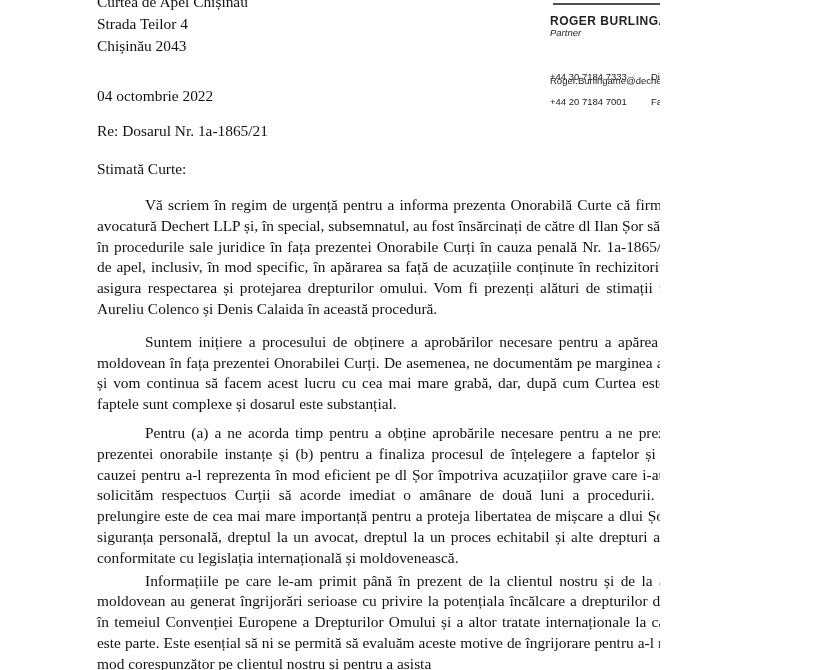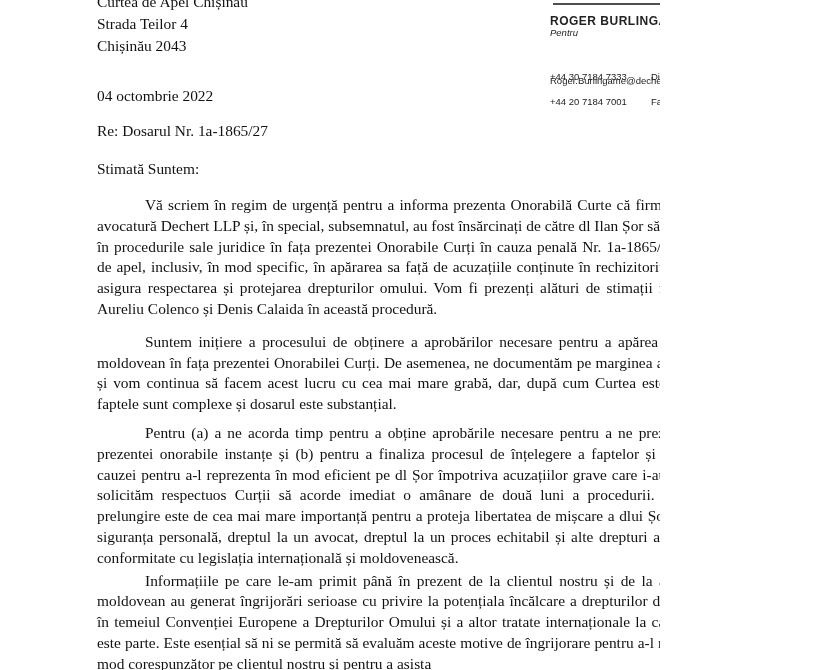--- a/index.html
+++ b/index.html
@@ -120,35 +120,35 @@
 
   <div class="recipient">
     <div>Curtea de Apel Chișinău</div>
     <div>Strada Teilor 4</div>
     <div>Chișinău 2043</div>
   </div>
 
   <div class="contact">
     <div class="rule"></div>
     <div class="cname">ROGER BURLINGAME</div>
-    <div class="ctitle">Pentru</div>
+    <div class="ctitle">Partner</div>
     <div class="cemail">Roger.Burlingame@dechert.com</div>
     <div class="cphone cdirect">
       <span>+44 30 7184 7333</span><span class="plabel">Direct</span>
     </div>
     <div class="cphone cfax">
       <span>+44 20 7184 7001</span><span class="plabel">Fax</span>
     </div>
   </div>
 
   <div class="date-line">04 octombrie 2022</div>
 
-  <div class="subject-line">Re: Dosarul Nr. 1a-1865/27</div>
+  <div class="subject-line">Re: Dosarul Nr. 1a-1865/21</div>
 
-  <div class="salutation">Stimată Suntem:</div>
+  <div class="salutation">Stimată Curte:</div>
 
   <div class="letter-body">
     <p class="p1">Vă scriem în regim de urgență pentru a informa prezenta Onorabilă Curte că firma noastră de avocatură Dechert LLP și, în special, subsemnatul, au fost însărcinați de către dl Ilan Șor să îl reprezinte în procedurile sale juridice în fața prezentei Onorabile Curți în cauza penală Nr. 1a-1865/21 în ordine de apel, inclusiv, în mod specific, în apărarea sa față de acuzațiile conținute în rechizitoriu și pentru a asigura respectarea și protejarea drepturilor omului. Vom fi prezenți alături de stimații noștri colegi Aureliu Colenco și Denis Calaida în această procedură.</p>
     <p class="p2">Suntem inițiere a procesului de obținere a aprobărilor necesare pentru a apărea cu avocatul moldovean în fața prezentei Onorabilei Curți. De asemenea, ne documentăm pe marginea acestei cauze și vom continua să facem acest lucru cu cea mai mare grabă, dar, după cum Curtea este conștientă, faptele sunt complexe și dosarul este substanțial.</p>
     <p class="p3">Pentru (a) a ne acorda timp pentru a obține aprobările necesare pentru a ne prezenta în fața prezentei onorabile instanțe și (b) pentru a finaliza procesul de înțelegere a faptelor și a istoricului cauzei pentru a-l reprezenta în mod eficient pe dl Șor împotriva acuzațiilor grave care i-au fost aduse, solicităm respectuos Curții să acorde imediat o amânare de două luni a procedurii. O astfel de prelungire este de cea mai mare importanță pentru a proteja libertatea de mișcare a dlui Șor, libertatea, siguranța personală, dreptul la un avocat, dreptul la un proces echitabil și alte drepturi ale omului în conformitate cu legislația internațională și moldovenească.</p>
     <p class="p4">Informațiile pe care le-am primit până în prezent de la clientul nostru și de la avocatul său moldovean au generat îngrijorări serioase cu privire la potențiala încălcare a drepturilor domnului Șor în temeiul Convenției Europene a Drepturilor Omului și a altor tratate internaționale la care Moldova este parte. Este esențial să ni se permită să evaluăm aceste motive de îngrijorare pentru a-l reprezenta în mod corespunzător pe clientul nostru și pentru a asista</p>
   </div>
 
 </div>
 

